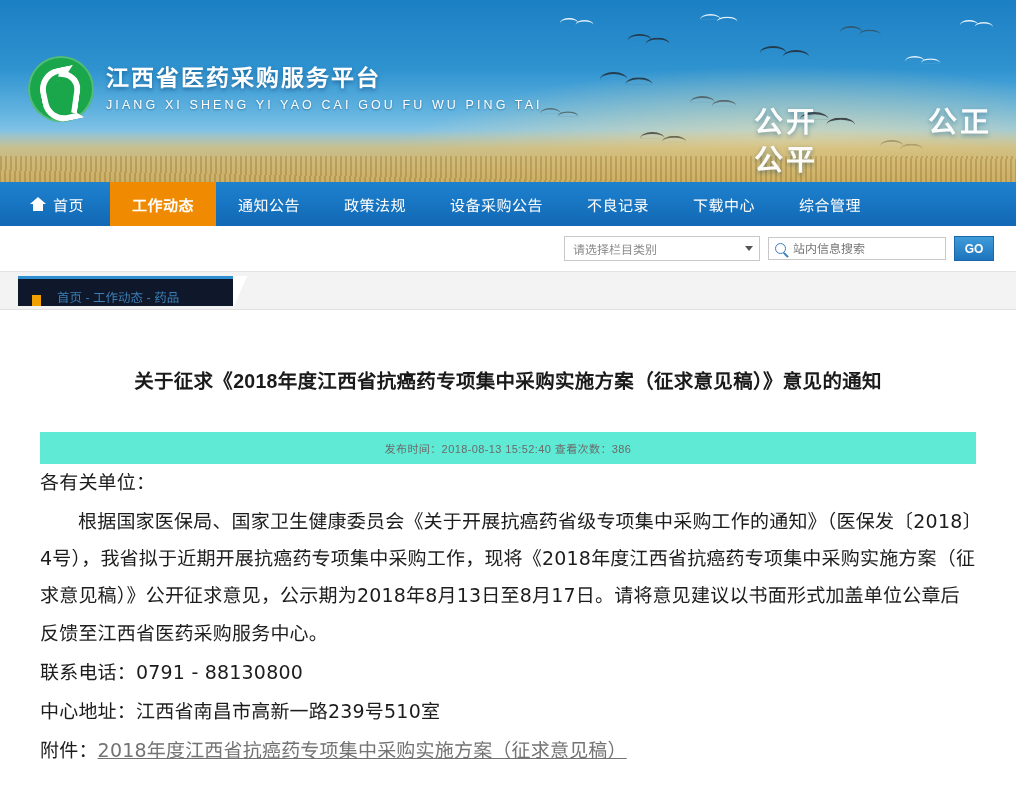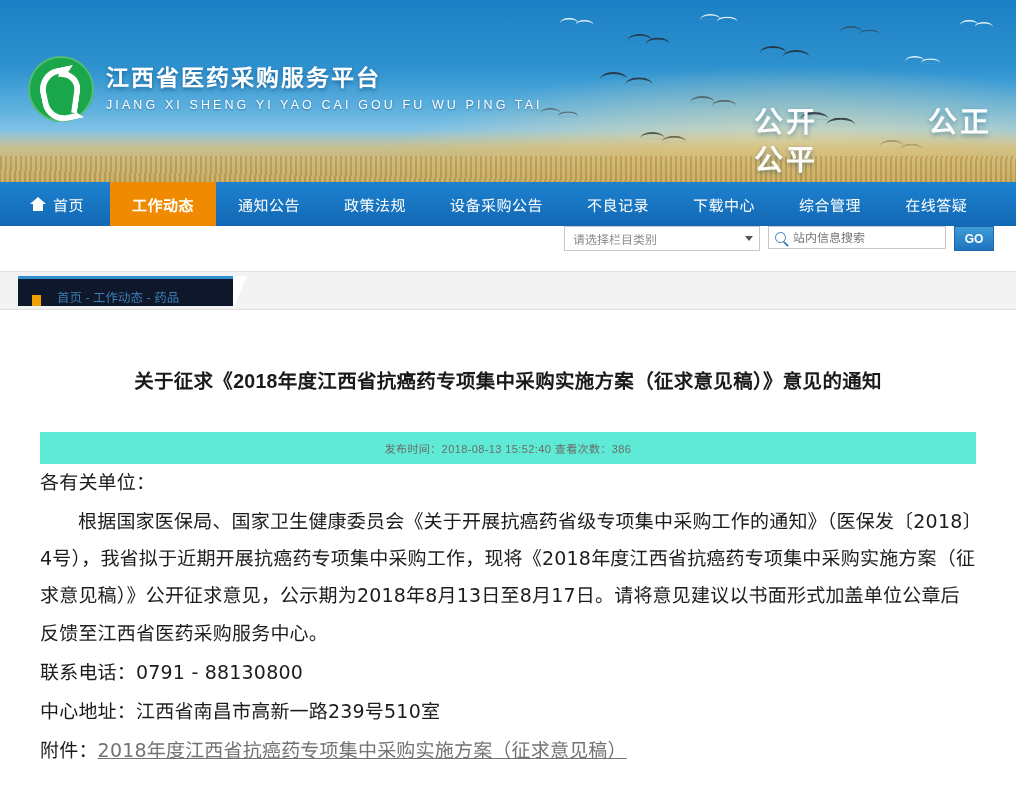--- a/index.html
+++ b/index.html
@@ -126,21 +126,21 @@
     content: ""; position: absolute; left: 3px; top: 6px;
     width: 10px; height: 8px; background: #ffffff;
   }
 
   
   .searchbar {
     position: relative;
     width: 1016px; height: 46px;
     background: #ffffff;
     border-bottom: 1px solid #e3e3e3;
-    display: flex; align-items: flex-start; justify-content: flex-end;
+    display: flex; align-items: center; justify-content: flex-end;
     padding-right: 22px; gap: 8px;
   }
   .select-box {
     width: 196px; height: 25px;
     border: 1px solid #c8c8c8; background: #ffffff;
     display: flex; align-items: center; justify-content: space-between;
     padding: 0 6px 0 8px;
     font-size: 12px; color: #8c8c8c; cursor: pointer;
   }
   .caret-down {
@@ -327,23 +327,20 @@
       </div>
     <div class="nav-item">
         <span>不良记录</span>
       </div>
     <div class="nav-item">
         <span>下载中心</span>
       </div>
     <div class="nav-item">
         <span>综合管理</span>
       </div>
-    <div class="nav-item">
-        <span>在线答疑</span>
-      </div>
   </nav>
 
   <div class="searchbar">
     <div class="select-box">
       <span>请选择栏目类别</span>
       <span class="caret-down"></span>
     </div>
     <div class="search-input-wrap">
       <span class="mag"></span>
       <input class="search-input" type="text" placeholder="站内信息搜索" style="">

